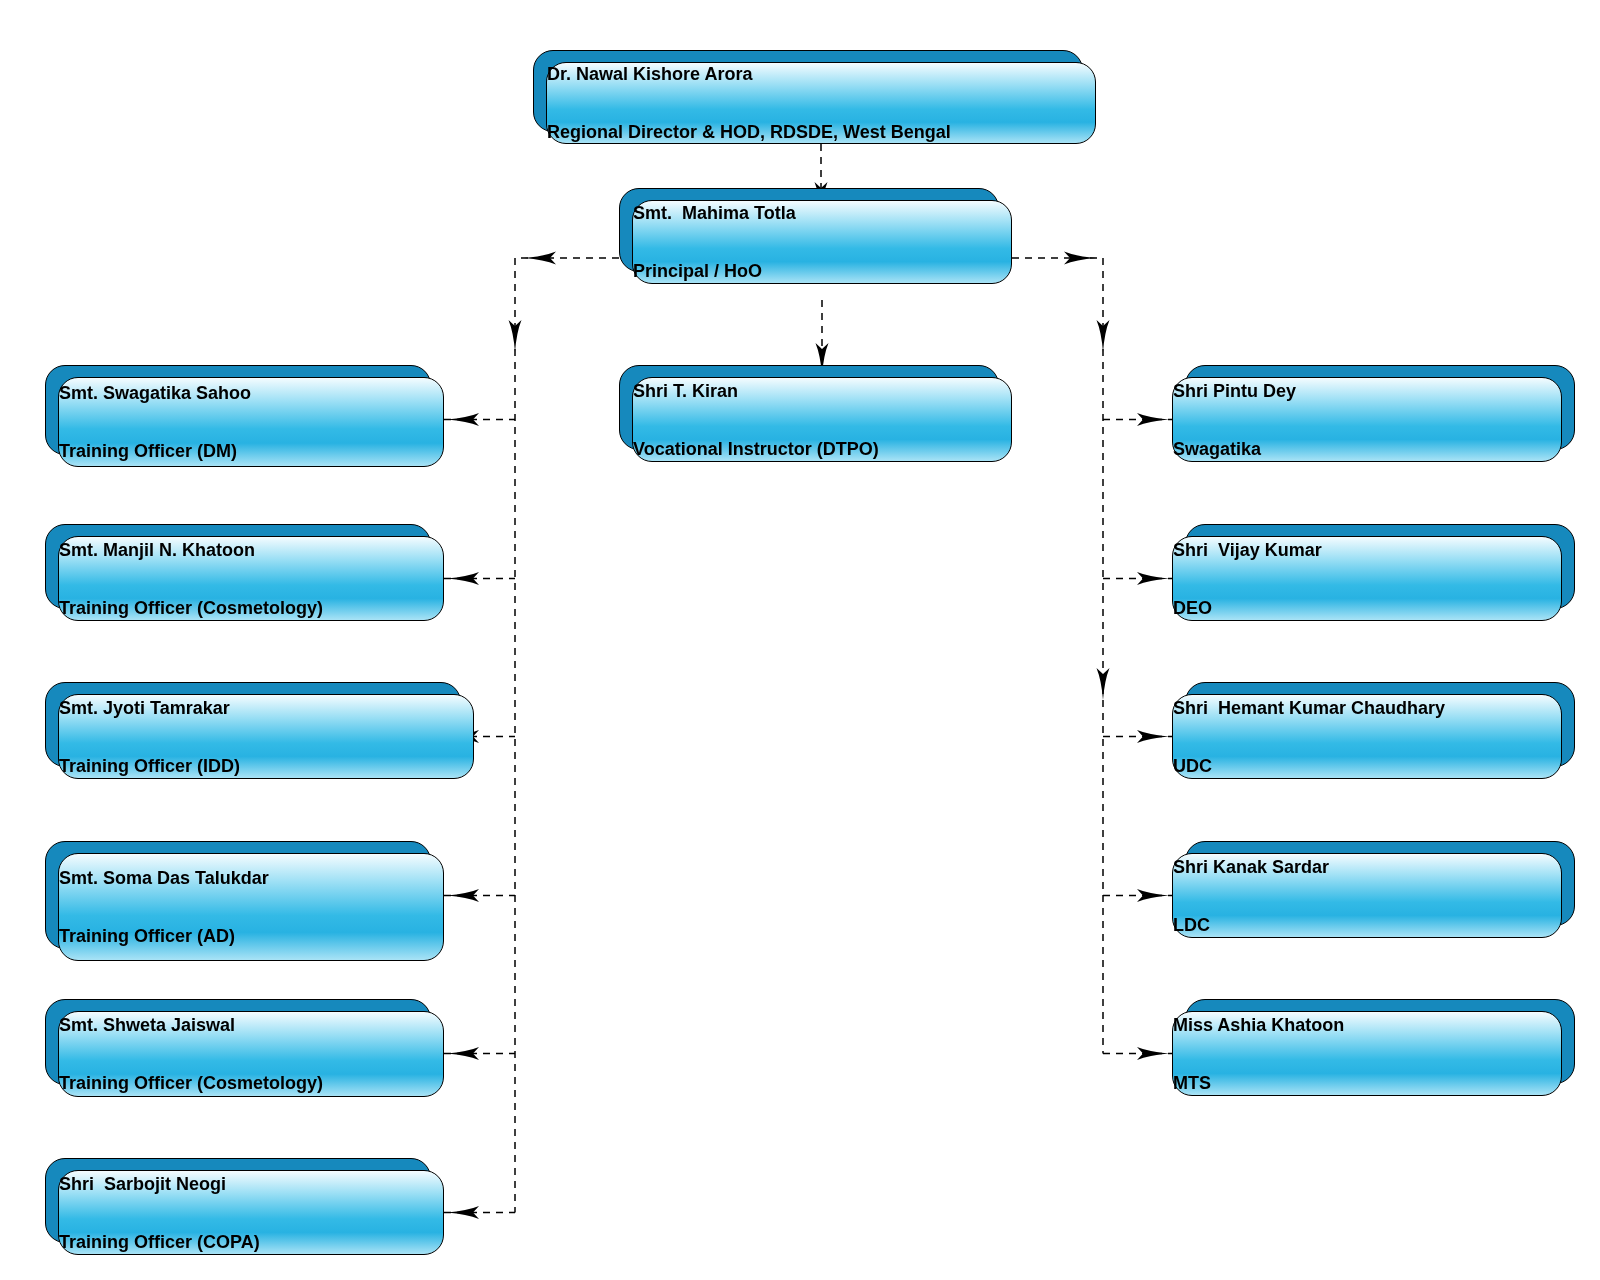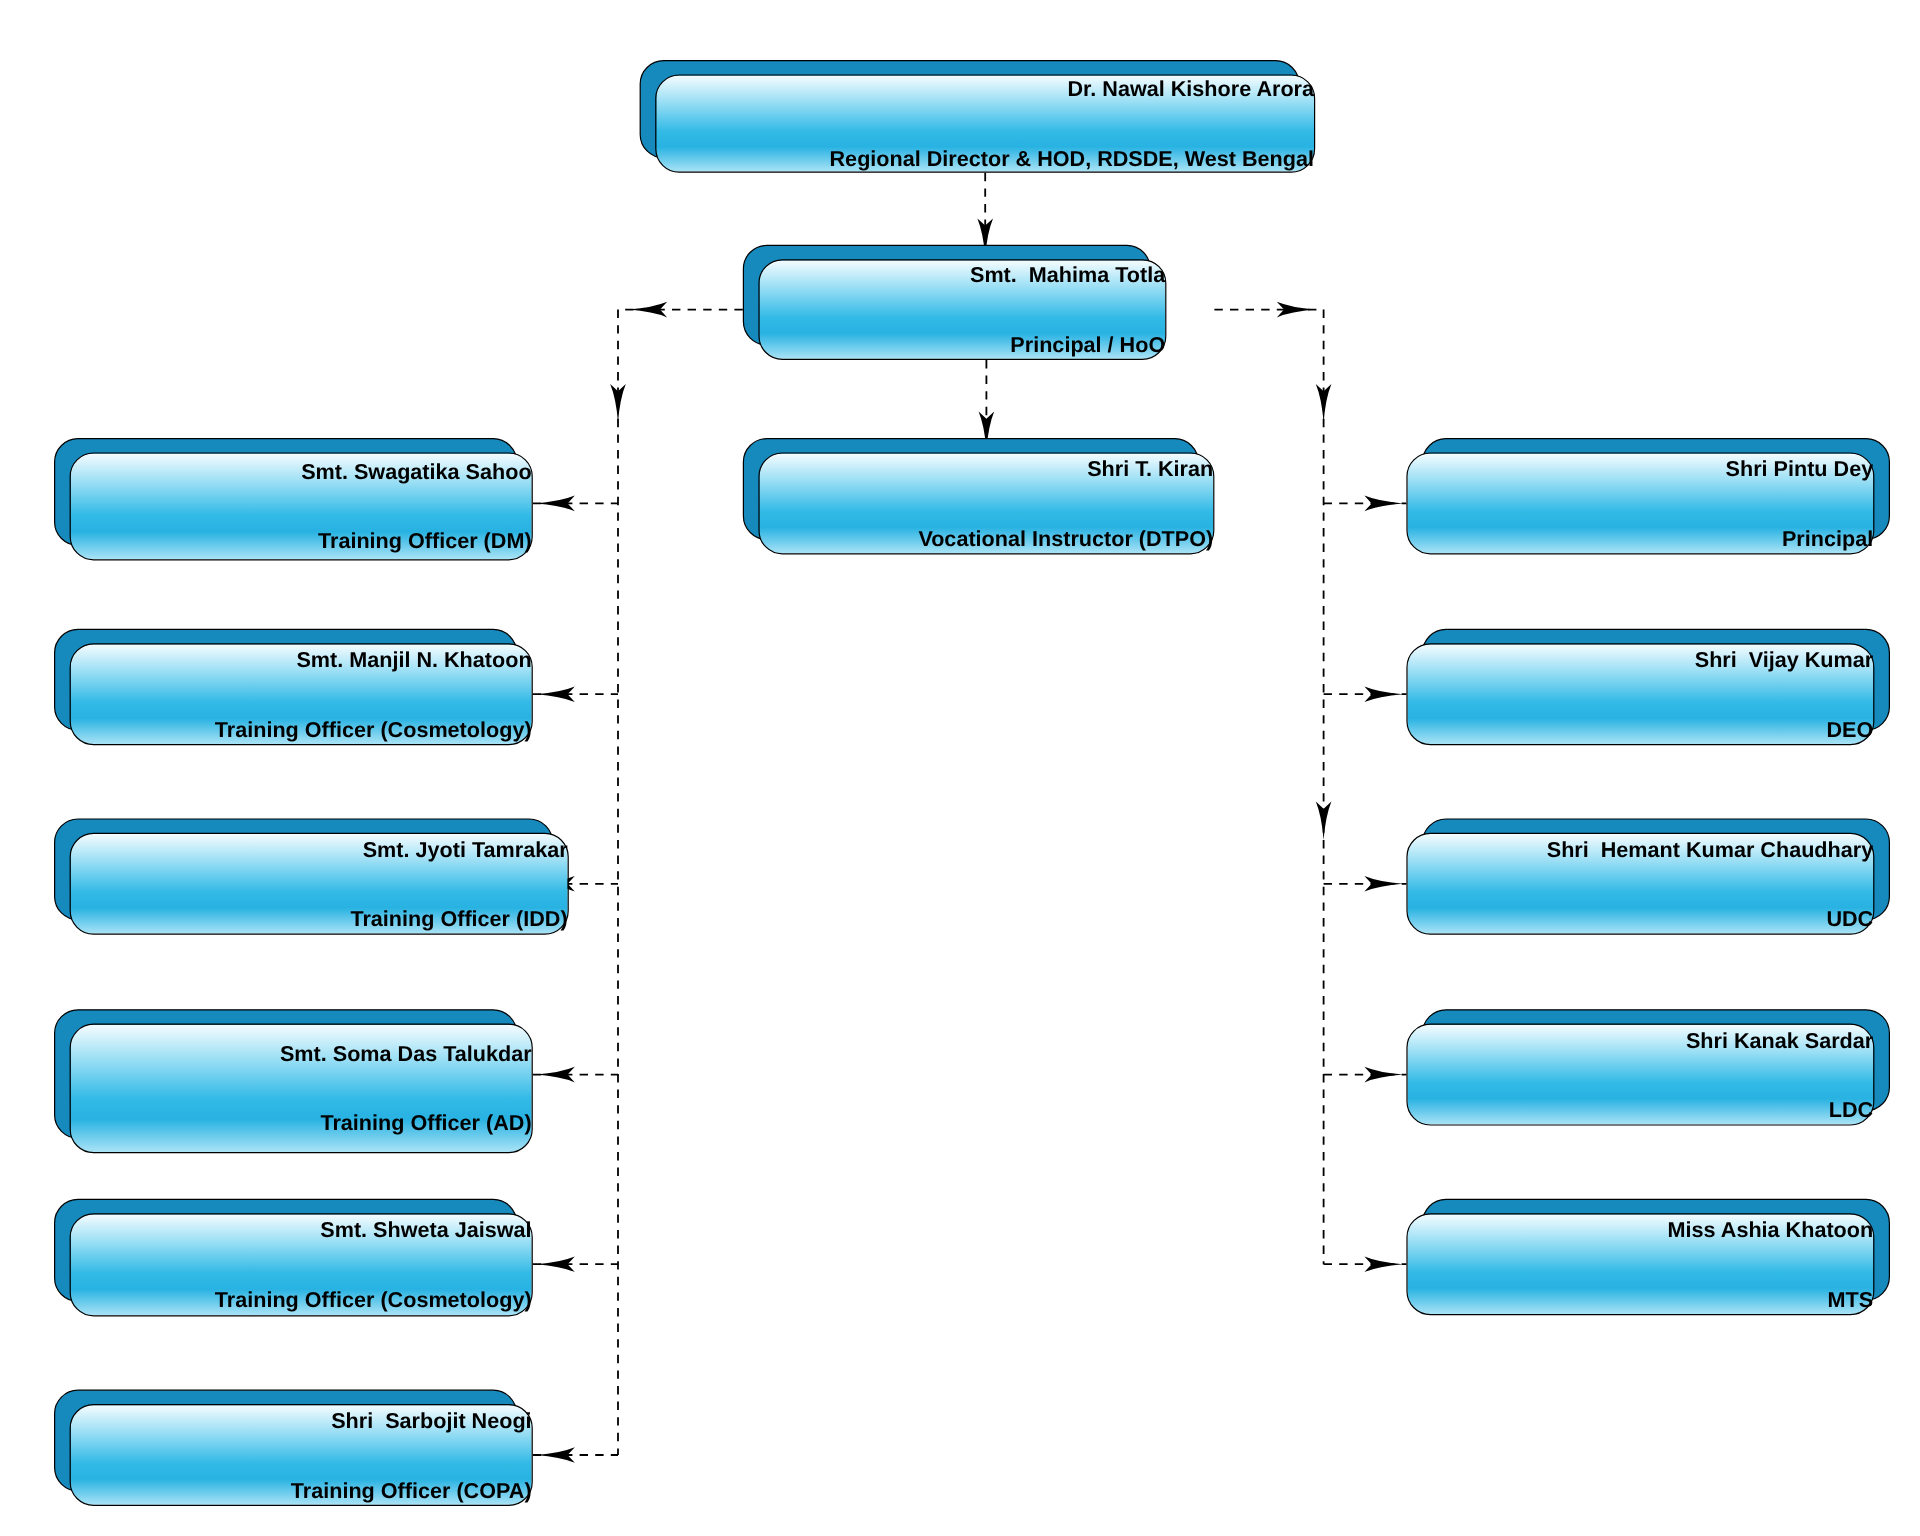--- a/index.html
+++ b/index.html
@@ -14,21 +14,21 @@
   .node .shadow{
     position:absolute;inset:0;
     background:#1689bd;border:1px solid #000;border-radius:20px;
     transform:translate(-13px,-12px);
   }
   .node.shadow-right .shadow{transform:translate(13px,-12px);}
   .node .face{
     position:absolute;inset:0;
     background:linear-gradient(180deg,#f4fcff 0%,#9ee0f5 26%,#33bae6 58%,#28b2e2 74%,#a9e3f6 100%);
     border:1px solid #000;border-radius:20px;
-    display:flex;flex-direction:column;justify-content:center;align-items:flex-end;
+    display:flex;flex-direction:column;justify-content:center;align-items:flex-start;
     text-align:center;
     gap:32px;
   }
   .node .line1,.node .line2{
     font-weight:700;font-size:18px;line-height:26px;color:#000;white-space:pre-wrap;
   }
 </style>
 </head>
 <body>
 
@@ -81,21 +81,21 @@
   </svg>
 
   <div class="node" style="left:546px;top:62px;width:550px;height:82px">
     <div class="shadow"></div>
     <div class="face">
       <div class="line1">Dr. Nawal Kishore Arora</div>
       <div class="line2">Regional Director &amp; HOD, RDSDE, West Bengal</div>
     </div>
   </div>
 
-  <div class="node" style="left:632px;top:216px;width:340px;height:84px">
+  <div class="node" style="left:632px;top:200px;width:380px;height:84px">
     <div class="shadow"></div>
     <div class="face">
       <div class="line1">Smt.  Mahima Totla</div>
       <div class="line2">Principal / HoO</div>
     </div>
   </div>
 
   <div class="node" style="left:632px;top:377px;width:380px;height:85px">
     <div class="shadow"></div>
     <div class="face">
@@ -144,21 +144,21 @@
     <div class="face">
       <div class="line1">Shri  Sarbojit Neogi</div>
       <div class="line2">Training Officer (COPA)</div>
     </div>
   </div>
 
   <div class="node shadow-right" style="left:1172px;top:377px;width:390px;height:85px">
     <div class="shadow"></div>
     <div class="face">
       <div class="line1">Shri Pintu Dey</div>
-      <div class="line2">Principal</div>
+      <div class="line2">Swagatika</div>
     </div>
   </div>
   <div class="node shadow-right" style="left:1172px;top:536px;width:390px;height:85px">
     <div class="shadow"></div>
     <div class="face">
       <div class="line1">Shri  Vijay Kumar</div>
       <div class="line2">DEO</div>
     </div>
   </div>
   <div class="node shadow-right" style="left:1172px;top:694px;width:390px;height:85px">

